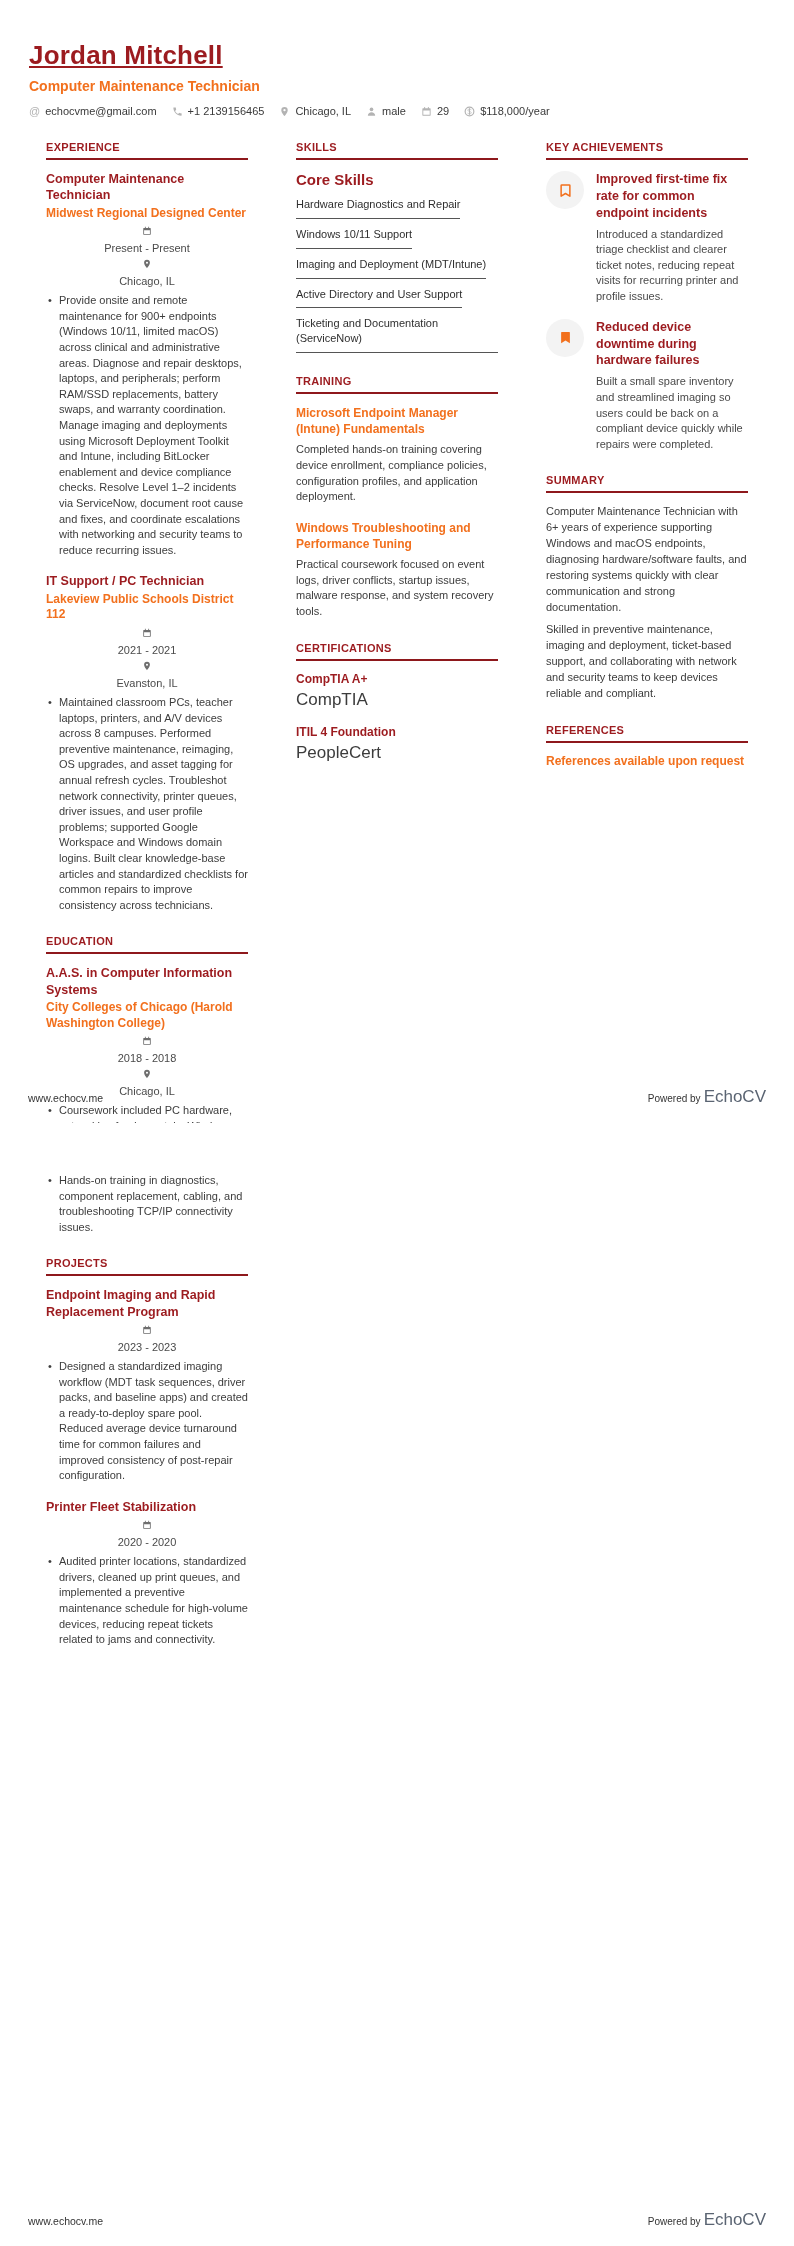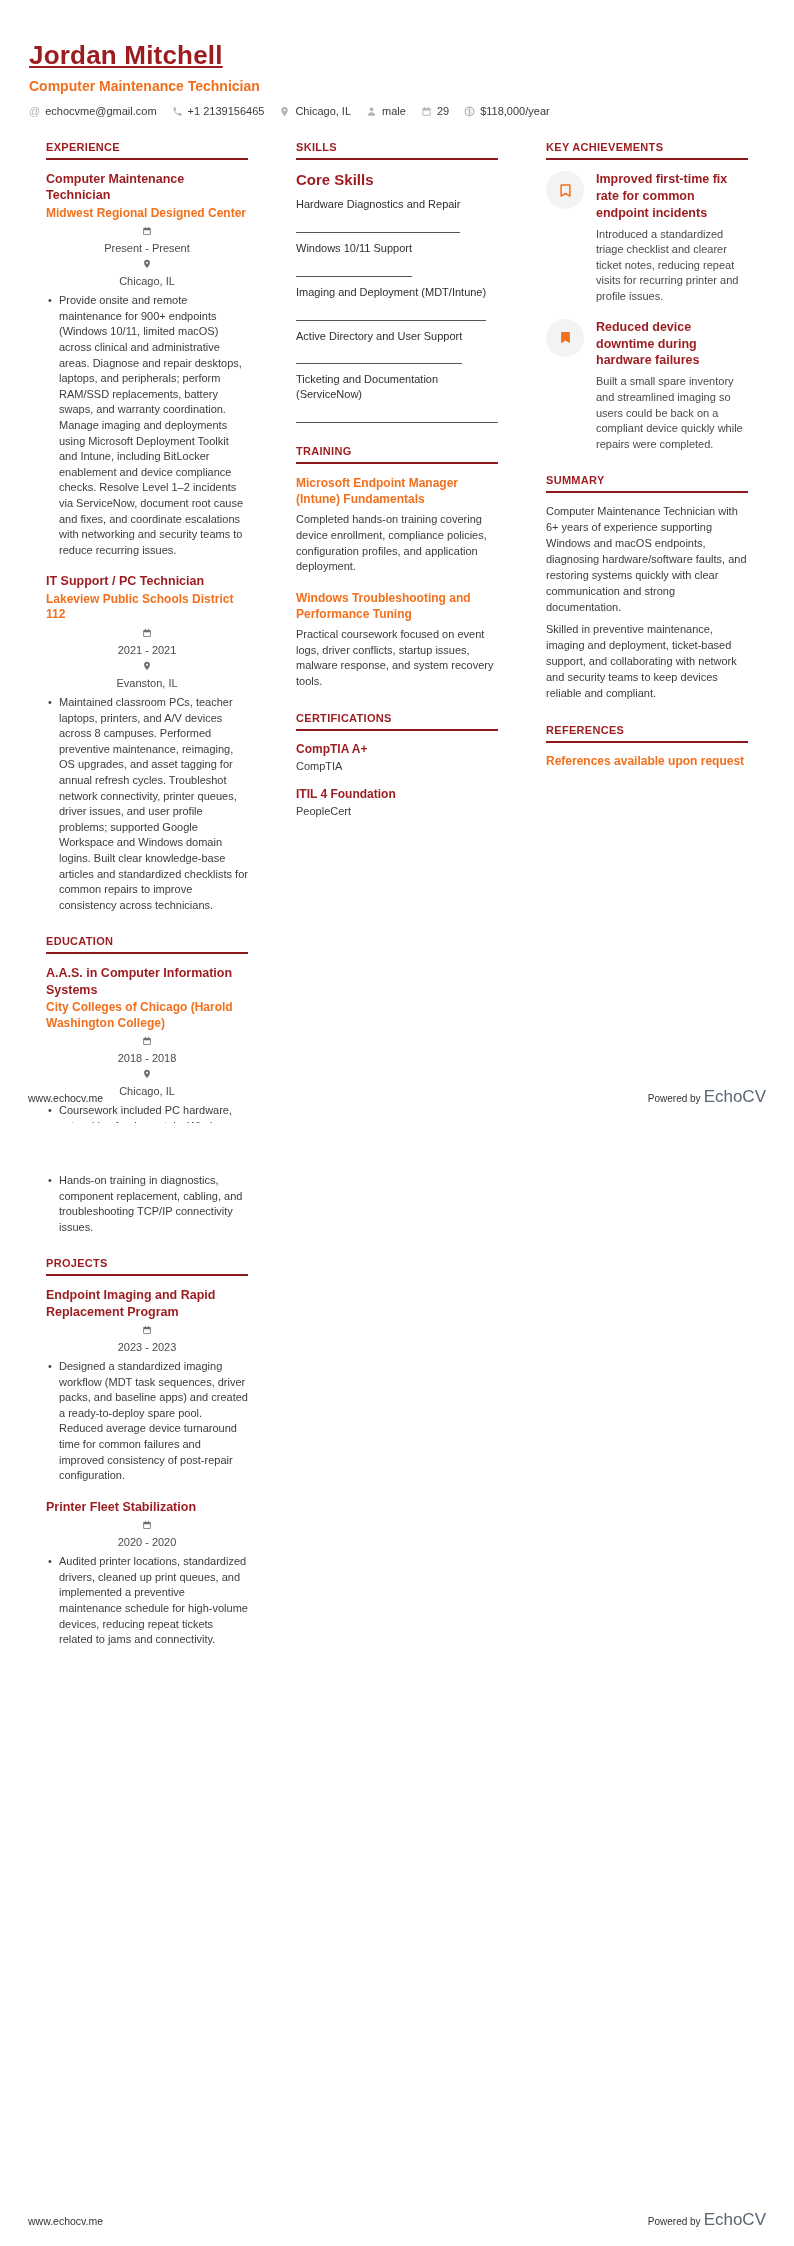--- a/index.html
+++ b/index.html
@@ -42,28 +42,28 @@
   .mi svg { width:10px; height:10px; fill:#6e6e6e; }
   ul.bullets { list-style:none; margin-top:6px; }
   ul.bullets li { position:relative; padding-left:13px; font-size:11px; line-height:1.42; color:#3c3c3c; }
   ul.bullets li::before { content:"•"; position:absolute; left:2px; top:0; color:#3c3c3c; }
 
   
   .skills-group-title { font-size:15px; font-weight:bold; color:#9c1b1f; margin-bottom:9px; }
   .skill-item {
     font-size:11px; color:#2f2f2f; line-height:1.35;
     width:fit-content; max-width:100%;
-    border-bottom:1px solid #555; padding-bottom:20px; margin-bottom:8px;
+    border-bottom:1px solid #555; padding-bottom:6px; margin-bottom:8px;
   }
 
   
   .training-title { font-size:12px; font-weight:bold; color:#f2701d; line-height:1.35; }
   .training-desc { font-size:11px; line-height:1.42; color:#3c3c3c; margin-top:5px; }
   .cert-title { font-size:12px; font-weight:bold; color:#9c1b1f; }
-  .cert-issuer { font-size:11px; color:#3c3c3c; margin-top:4px; }
+  .cert-issuer { font-size:17px; color:#3c3c3c; margin-top:4px; }
 
   
   .ach-item { display:flex; gap:12px; margin-bottom:14px; }
   .ach-icon-wrap {
     width:38px; height:38px; border-radius:50%; background:#f3f3f3;
     display:flex; align-items:center; justify-content:center; flex:0 0 38px;
   }
   .ach-icon-wrap svg { width:15px; height:15px; }
   .ach-title { font-size:12.5px; font-weight:bold; color:#9c1b1f; line-height:1.35; }
   .ach-desc { font-size:11px; line-height:1.42; color:#4a4a4a; margin-top:5px; }

